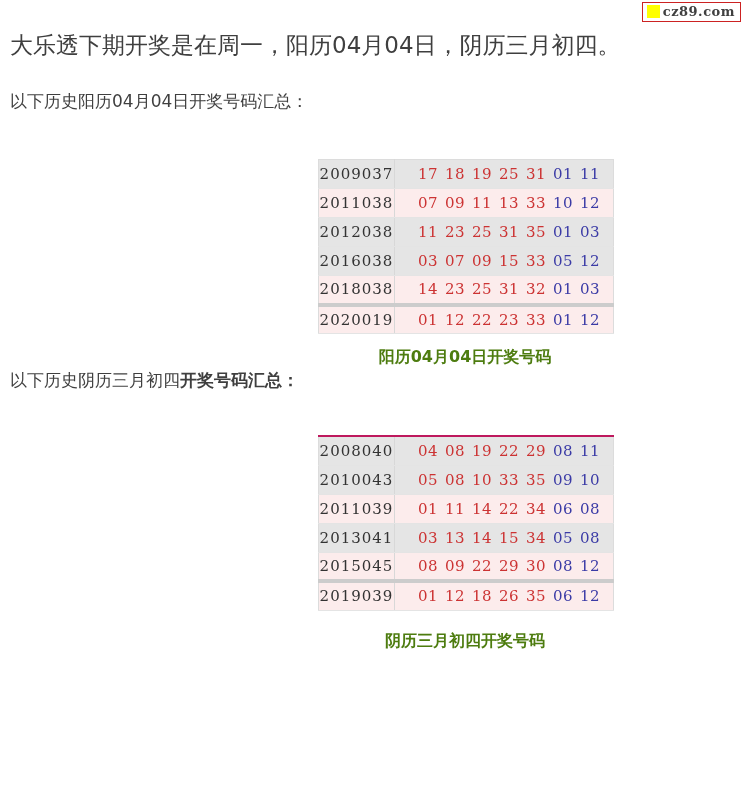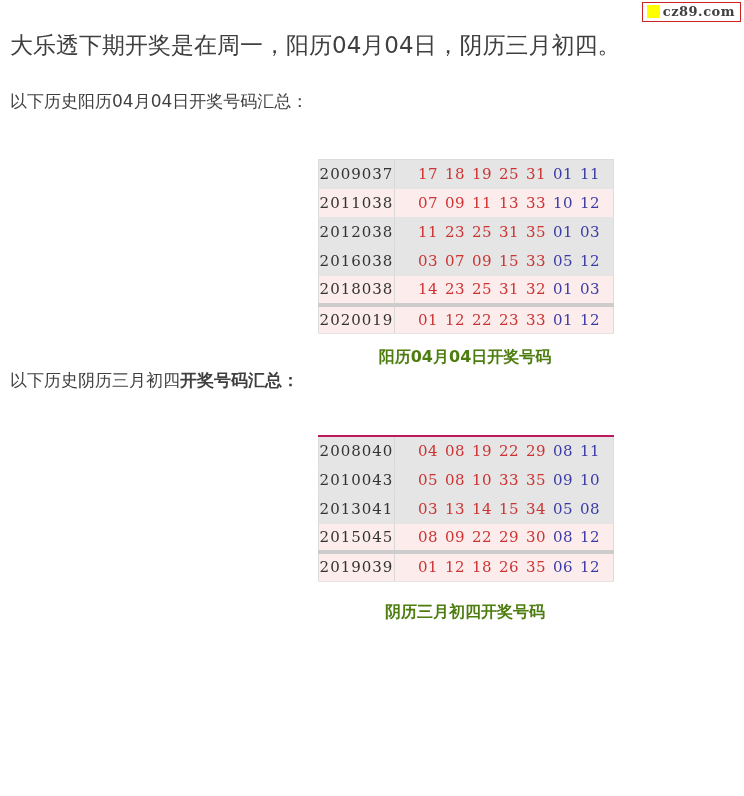--- a/index.html
+++ b/index.html
@@ -153,20 +153,25 @@
         <tr>
           <td class="period">2008040</td>
           <td class="front"><span class="num red">04</span><span class="num red">08</span><span class="num red">19</span><span class="num red">22</span><span class="num red">29</span></td>
           <td class="back"><span class="num blue">08</span><span class="num blue">11</span></td>
         </tr>
         <tr>
           <td class="period">2010043</td>
           <td class="front"><span class="num red">05</span><span class="num red">08</span><span class="num red">10</span><span class="num red">33</span><span class="num red">35</span></td>
           <td class="back"><span class="num blue">09</span><span class="num blue">10</span></td>
         </tr>
+        <tr class="pink">
+          <td class="period">2011039</td>
+          <td class="front"><span class="num red">01</span><span class="num red">11</span><span class="num red">14</span><span class="num red">22</span><span class="num red">34</span></td>
+          <td class="back"><span class="num blue">06</span><span class="num blue">08</span></td>
+        </tr>
         <tr>
           <td class="period">2013041</td>
           <td class="front"><span class="num red">03</span><span class="num red">13</span><span class="num red">14</span><span class="num red">15</span><span class="num red">34</span></td>
           <td class="back"><span class="num blue">05</span><span class="num blue">08</span></td>
         </tr>
         <tr class="pink">
           <td class="period">2015045</td>
           <td class="front"><span class="num red">08</span><span class="num red">09</span><span class="num red">22</span><span class="num red">29</span><span class="num red">30</span></td>
           <td class="back"><span class="num blue">08</span><span class="num blue">12</span></td>
         </tr>

